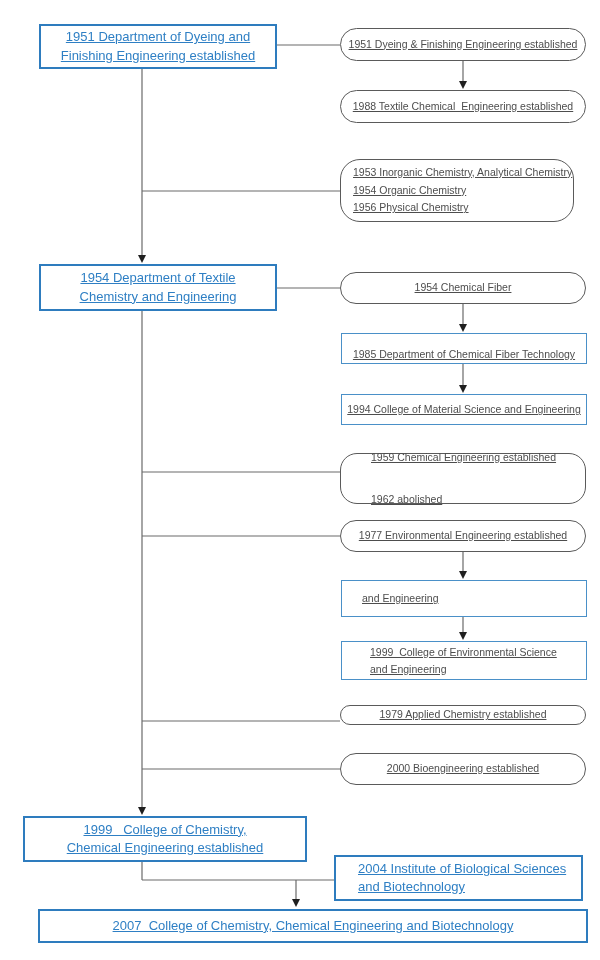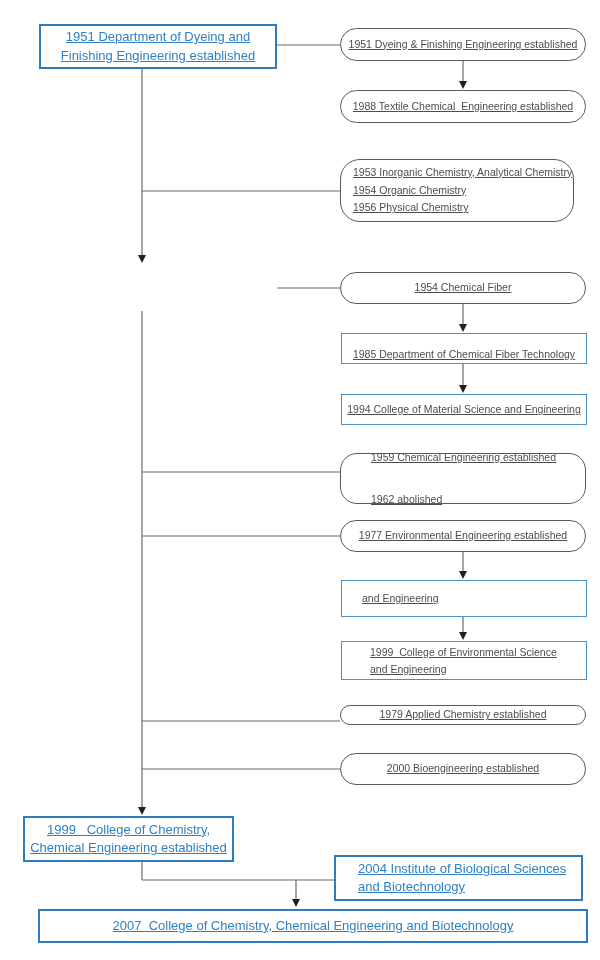--- a/index.html
+++ b/index.html
@@ -111,22 +111,26 @@
       <polygon points="459,632 467,632 463,640"></polygon>
       <polygon points="292,899 300,899 296,907"></polygon>
     </g>
   </svg>
 
   <div class="node blue-box" style="left:39px; top:24px; width:238px; height:45px;">
     <span class="ln">1951 Department of Dyeing and</span>
     <span class="ln">Finishing Engineering established</span>
   </div>
 
+  <div class="node blue-box" style="left:39px; top:264px; width:238px; height:47px;">
+    <span class="ln">1954 Department of Textile</span>
+    <span class="ln">Chemistry and Engineering</span>
+  </div>
 
-  <div class="node blue-box" style="left:23px; top:816px; width:211px; height:46px;">
+  <div class="node blue-box" style="left:23px; top:816px; width:284px; height:46px;">
     <span class="ln">1999   College of Chemistry,</span>
     <span class="ln">Chemical Engineering established</span>
   </div>
 
   <div class="node blue-box align-left" style="left:334px; top:855px; width:249px; height:46px; padding-left:22px;">
     <span class="ln">2004 Institute of Biological Sciences</span>
     <span class="ln">and Biotechnology</span>
   </div>
 
   <div class="node blue-box" style="left:38px; top:909px; width:550px; height:34px;">

